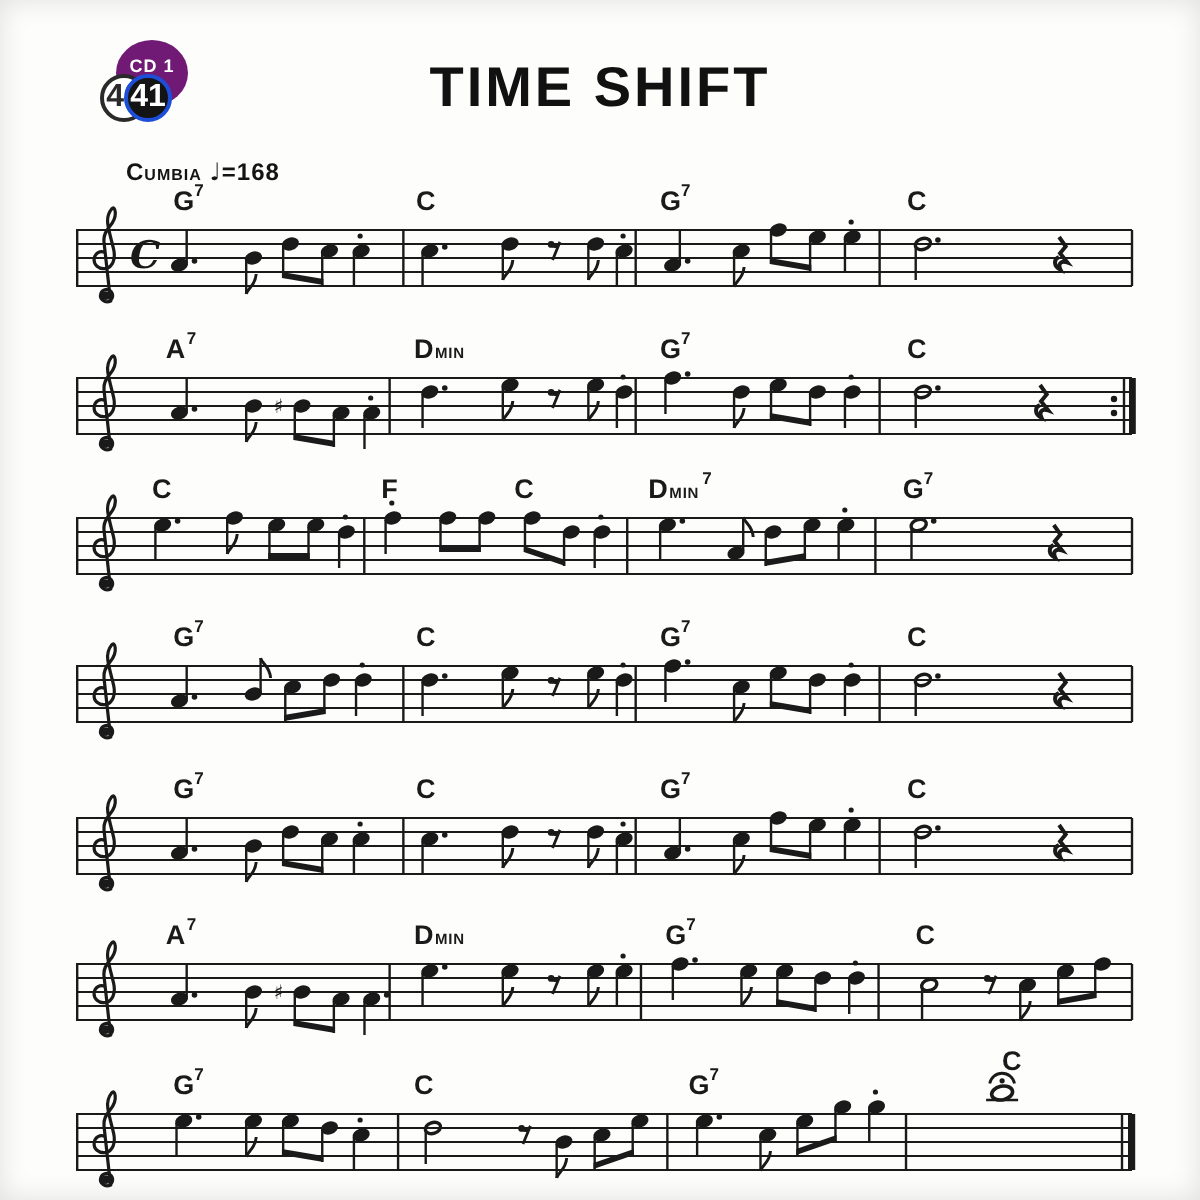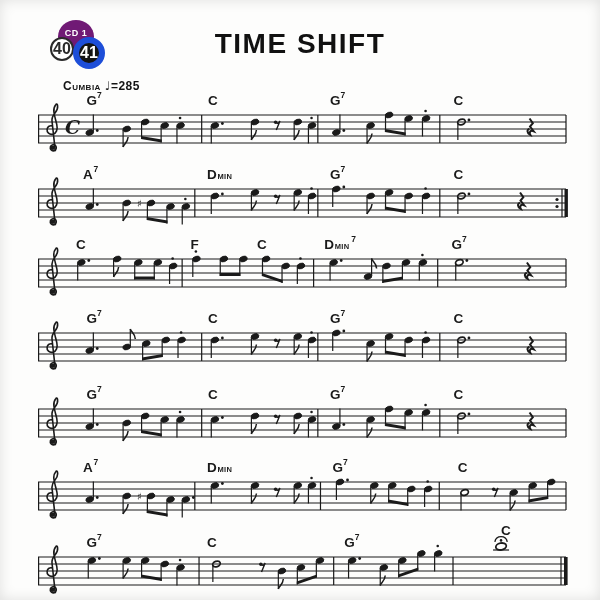--- a/index.html
+++ b/index.html
@@ -8,41 +8,41 @@
         box-shadow:inset 0 0 14px rgba(0,0,0,.12);}
   #title{position:absolute;top:28px;left:0;width:600px;text-align:center;
          font-size:28px;font-weight:800;letter-spacing:1.5px;color:#111;}
   #badge{position:absolute;left:50px;top:20px;width:60px;height:42px;}
   #badge .disc{position:absolute;left:8px;top:0;width:36px;height:33px;border-radius:50%;
          background:#701a75;color:#fff;font-size:9px;font-weight:700;text-align:center;
          line-height:26px;letter-spacing:.5px;}
   #badge .trk{position:absolute;width:20px;height:20px;border-radius:50%;
          font-size:16px;font-weight:700;text-align:center;line-height:20px;}
   #badge .t40{left:0;top:17px;background:#fff;border:2px solid #2a2a2a;color:#2a2a2a;}
-  #badge .t41{left:23px;top:17px;background:#141414;border:6px solid #1d4ed8;color:#fff;}
+  #badge .t41{left:12px;top:17px;background:#141414;border:2px solid #1d4ed8;color:#fff;}
   #tempo{position:absolute;left:63px;top:79px;font-size:12px;font-weight:700;
          font-variant:small-caps;letter-spacing:.5px;color:#141414;}
   #tempo .nq{font-family:"DejaVu Sans",sans-serif;font-size:12px;}
   svg.staff{position:absolute;left:38px;overflow:visible;}
   svg.staff *{vector-effect:non-scaling-stroke;}
 </style>
 </head>
 <body>
 
 <div id="page">
 
   <div id="badge">
     <div class="disc">CD 1</div>
     <div class="trk t40">40</div>
     <div class="trk t41">41</div>
   </div>
 
   <div id="title">TIME SHIFT</div>
 
-  <div id="tempo"><span>Cumbia</span>&nbsp;<span class="nq">♩</span><span>=285</span></div>
+  <div id="tempo"><span>Cumbia</span>&nbsp;<span class="nq">♩</span><span>=168</span></div>
 
   <div id="staves">
       <svg class="staff" width="538" height="80" style="top:85px">
         <line x1="0" y1="30" x2="528" y2="30" stroke="#1a1a1a" stroke-width="1.1"></line>
         <line x1="0" y1="37" x2="528" y2="37" stroke="#1a1a1a" stroke-width="1.1"></line>
         <line x1="0" y1="44" x2="528" y2="44" stroke="#1a1a1a" stroke-width="1.1"></line>
         <line x1="0" y1="51" x2="528" y2="51" stroke="#1a1a1a" stroke-width="1.1"></line>
         <line x1="0" y1="58" x2="528" y2="58" stroke="#1a1a1a" stroke-width="1.1"></line>
         <line x1="0.6" y1="30" x2="0.6" y2="58" stroke="#1a1a1a" stroke-width="1.2"></line>
         <g transform="translate(10,0)" fill="none" stroke="#1a1a1a" stroke-width="1.6" stroke-linecap="round">

